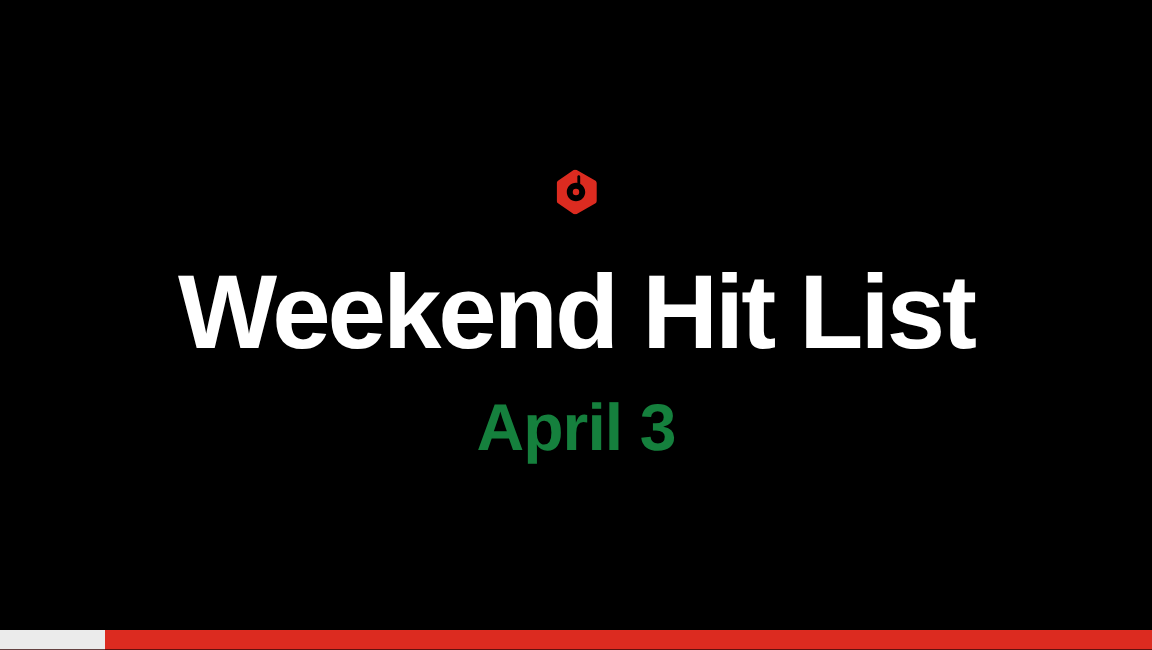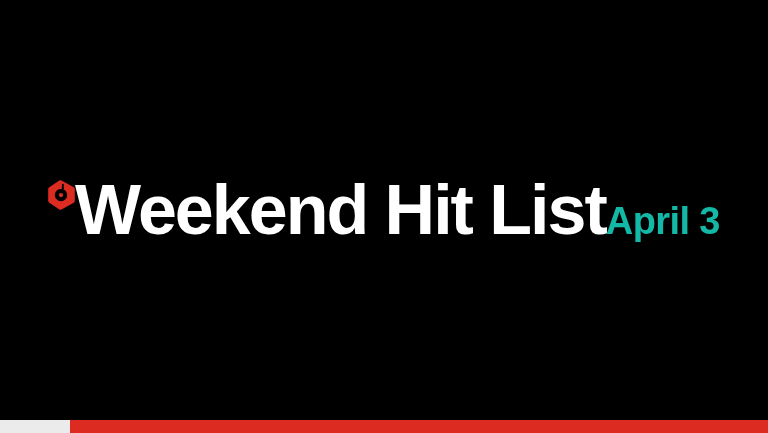--- a/index.html
+++ b/index.html
@@ -24,21 +24,21 @@
   }
 
   
   .content {
     position: absolute;
     left: 0;
     top: 0;
     width: 768px;
     height: 420px;
     display: flex;
-    flex-direction: row;
+    flex-direction: column;
     align-items: center;
     justify-content: center;
   }
 
   
   .brand-logo {
     width: 27px;
     height: 30px;
     display: block;
     margin: 0 0 30px 0;
@@ -56,24 +56,24 @@
     margin: 0;
     padding: 0;
     text-align: center;
     white-space: nowrap;
   }
 
   
   .subtitle {
     font-family: "Liberation Sans", sans-serif;
     font-weight: bold;
-    font-size: 38px;
+    font-size: 44px;
     line-height: 1.0;
     letter-spacing: -0.6px;
-    color: #14b8a6;
+    color: #15803d;
     margin: 21px 0 0 0;
     padding: 0;
     text-align: center;
     white-space: nowrap;
   }
 
   
   .progress-bar {
     position: absolute;
     left: 0;

